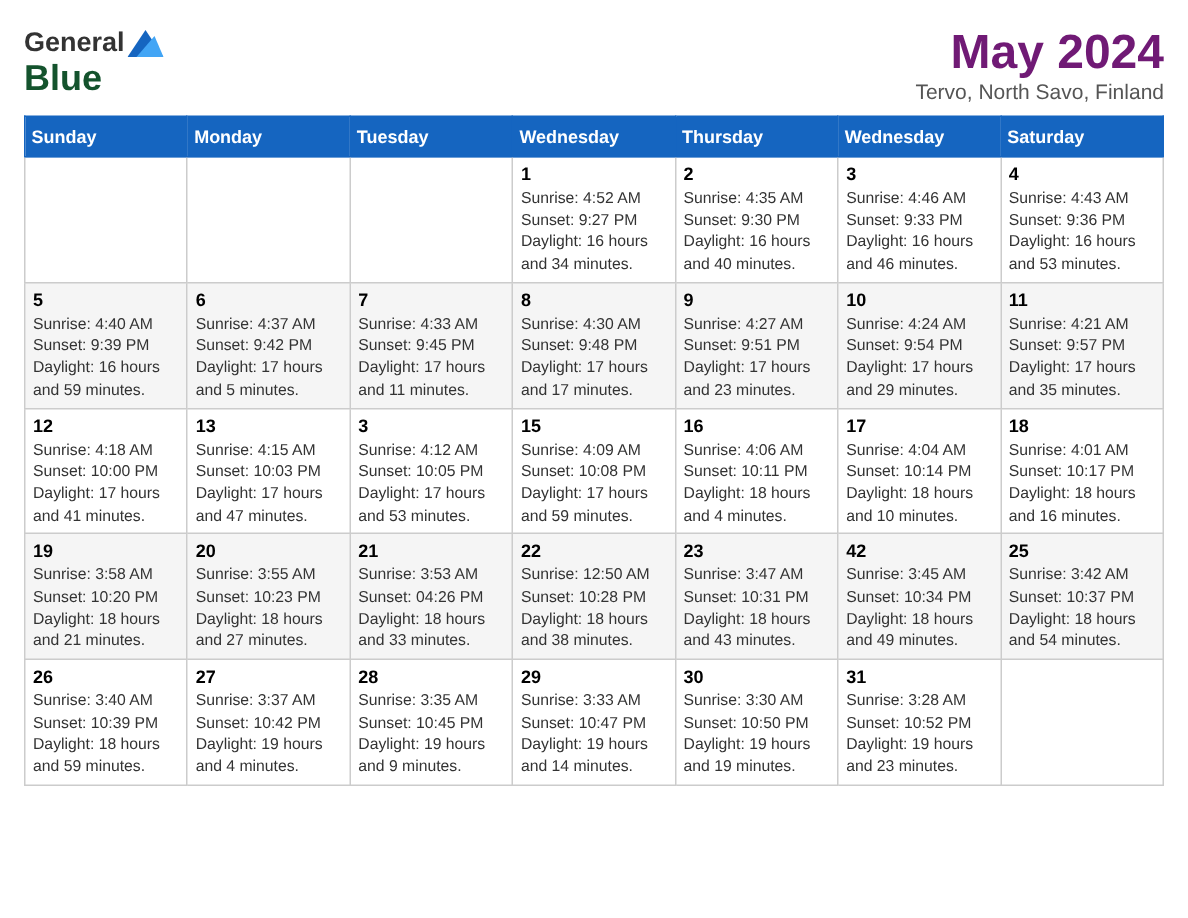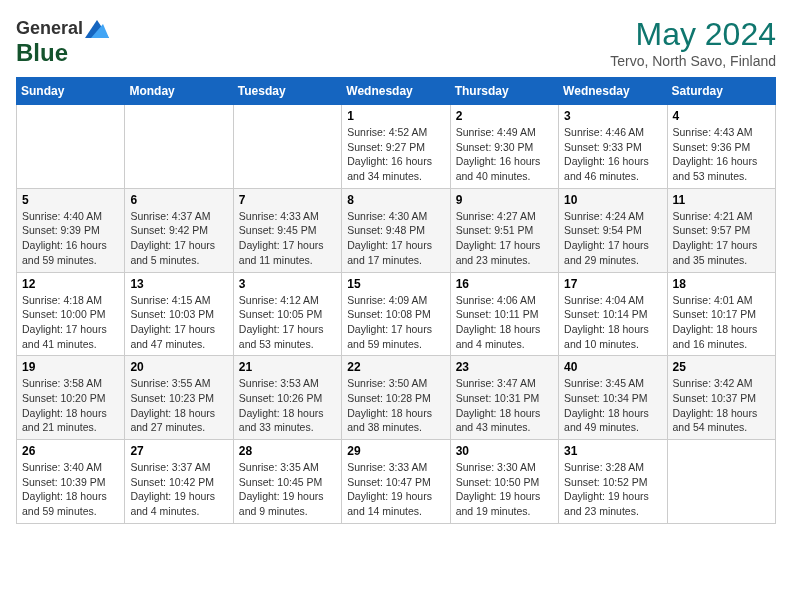--- a/index.html
+++ b/index.html
@@ -38,22 +38,22 @@
     .logo-icon {
       width: 24px;
       height: 18px;
       margin-left: 2px;
     }
     .title-block {
       text-align: right;
     }
     .month-title {
       font-size: 32px;
-      font-weight: normal;
-      color: #0f766e;
+      font-weight: bold;
+      color: #701a75;
     }
     .subtitle {
       font-size: 14px;
       color: #555;
       margin-left: 44px;
     }
     .calendar {
       width: 100%;
       border-collapse: collapse;
       font-size: 11px;
@@ -133,21 +133,21 @@
         <td class="empty-cell"></td>
         <td>
           <span class="day-number">1</span>
           <div class="day-info">Sunrise: 4:52 AM
 Sunset: 9:27 PM
 Daylight: 16 hours
 and 34 minutes.</div>
         </td>
         <td>
           <span class="day-number">2</span>
-          <div class="day-info">Sunrise: 4:49 AM
+          <div class="day-info">Sunrise: 4:35 AM
 Sunset: 9:30 PM
 Daylight: 16 hours
 and 40 minutes.</div>
         </td>
         <td>
           <span class="day-number">3</span>
           <div class="day-info">Sunrise: 4:46 AM
 Sunset: 9:33 PM
 Daylight: 16 hours
 and 46 minutes.</div>
@@ -273,40 +273,40 @@
         <td>
           <span class="day-number">20</span>
           <div class="day-info">Sunrise: 3:55 AM
 Sunset: 10:23 PM
 Daylight: 18 hours
 and 27 minutes.</div>
         </td>
         <td>
           <span class="day-number">21</span>
           <div class="day-info">Sunrise: 3:53 AM
-Sunset: 10:26 PM
+Sunset: 04:26 PM
 Daylight: 18 hours
 and 33 minutes.</div>
         </td>
         <td>
           <span class="day-number">22</span>
-          <div class="day-info">Sunrise: 3:50 AM
+          <div class="day-info">Sunrise: 12:50 AM
 Sunset: 10:28 PM
 Daylight: 18 hours
 and 38 minutes.</div>
         </td>
         <td>
           <span class="day-number">23</span>
           <div class="day-info">Sunrise: 3:47 AM
 Sunset: 10:31 PM
 Daylight: 18 hours
 and 43 minutes.</div>
         </td>
         <td>
-          <span class="day-number">40</span>
+          <span class="day-number">42</span>
           <div class="day-info">Sunrise: 3:45 AM
 Sunset: 10:34 PM
 Daylight: 18 hours
 and 49 minutes.</div>
         </td>
         <td>
           <span class="day-number">25</span>
           <div class="day-info">Sunrise: 3:42 AM
 Sunset: 10:37 PM
 Daylight: 18 hours

